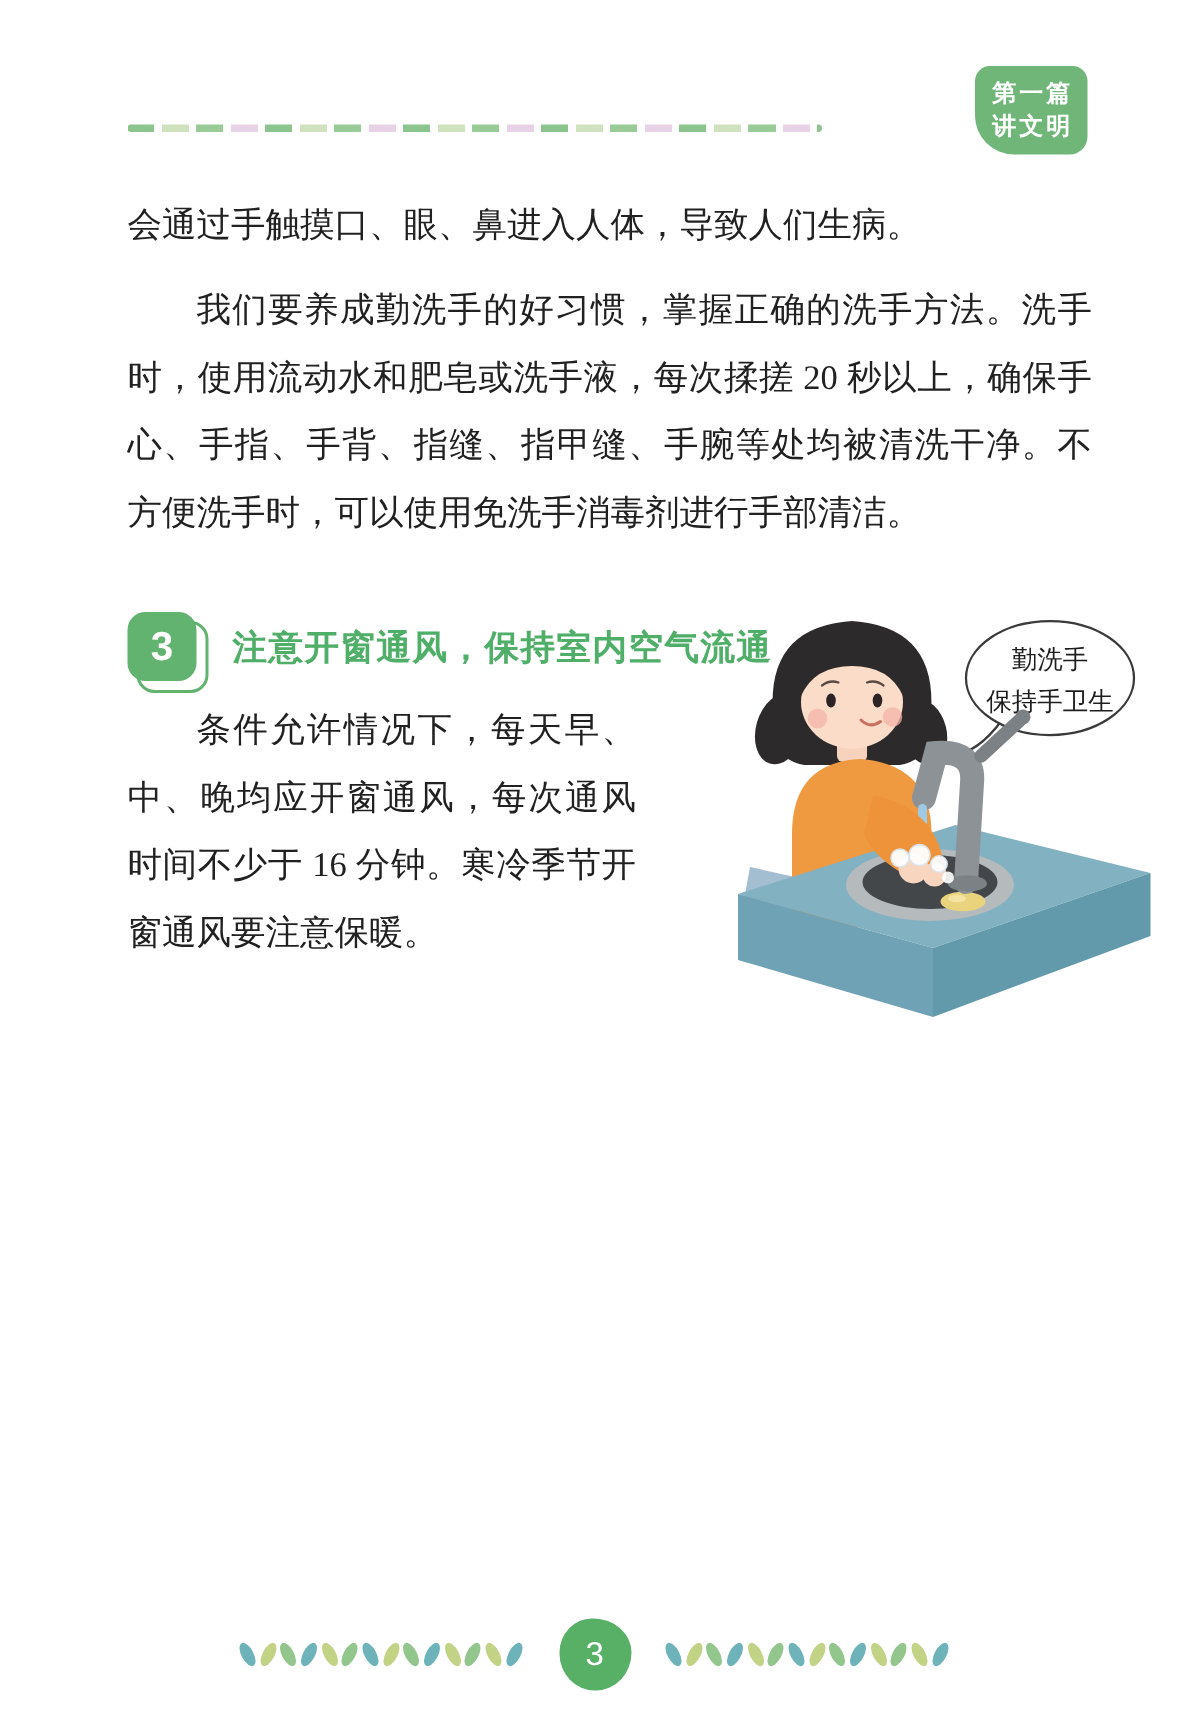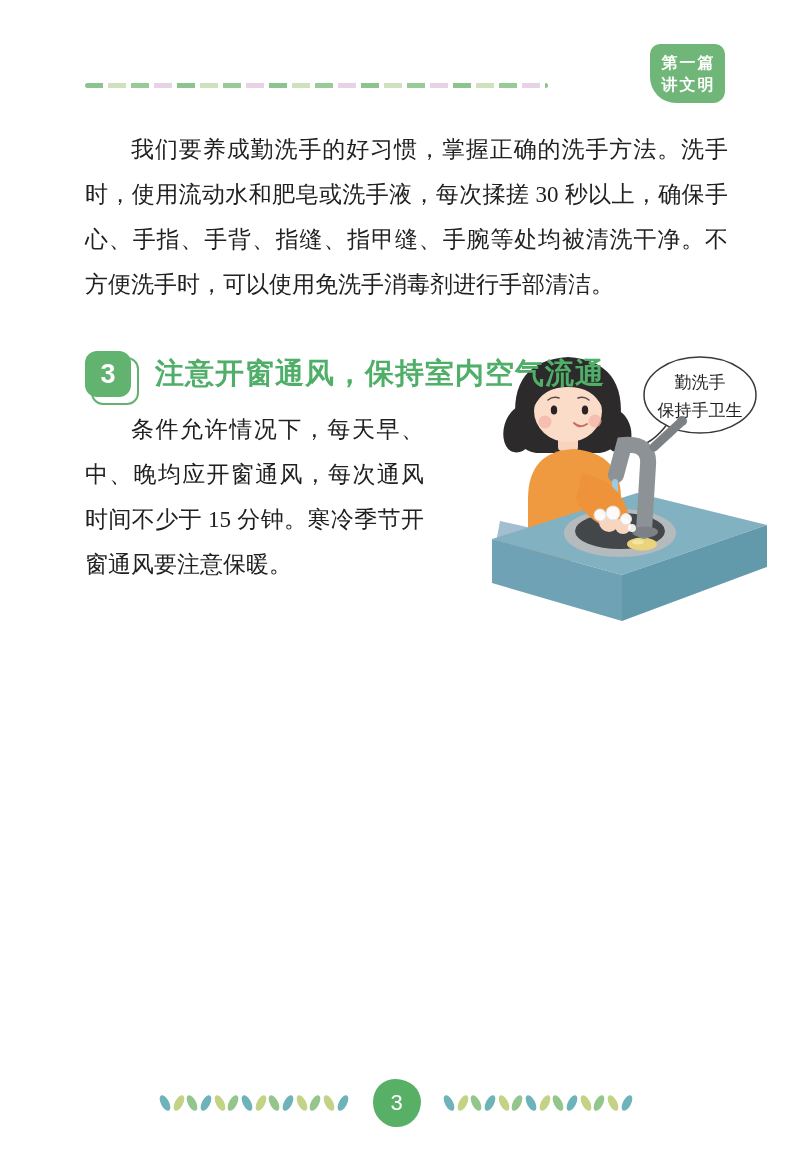--- a/index.html
+++ b/index.html
@@ -45,21 +45,21 @@
   .section-badge::after {
     content:""; position:absolute; left:6px; top:6px; width:44px; height:44px;
     border:2px solid #63b370; border-radius:12px; z-index:0;
   }
   .section-badge span {
     position:relative; z-index:1; color:#ffffff; font-family:"Liberation Sans",sans-serif;
     font-weight:bold; font-size:27px;
   }
   .section-title {
     margin-left:24px; color:#4fae68; font-family:"Liberation Sans",sans-serif;
-    font-weight:bold; font-size:29px; letter-spacing:1px; white-space:nowrap;
+    font-weight:bold; font-size:23px; letter-spacing:1px; white-space:nowrap;
   }
   
   .footer {
     position:absolute; left:0; top:1064px; width:793px;
     display:flex; align-items:center; justify-content:center; gap:22px;
   }
   .page-circle {
     width:48px; height:48px; background:#57b066;
     border-radius:46% 54% 50% 50% / 48% 48% 54% 52%;
     display:flex; align-items:center; justify-content:center;
@@ -75,22 +75,23 @@
 
   <div class="top-dash"></div>
 
   <div class="corner-badge">
     <span>第一篇</span>
     <span>讲文明</span>
   </div>
 
   <div class="content">
 
+    <p class="body-text no-indent p1">会通过手触摸口、眼、鼻进入人体，导致人们生病。</p>
 
-    <p class="body-text p2">我们要养成勤洗手的好习惯，掌握正确的洗手方法。洗手时，使用流动水和肥皂或洗手液，每次揉搓 30 秒以上，确保手心、手指、手背、指缝、指甲缝、手腕等处均被清洗干净。不方便洗手时，可以使用免洗手消毒剂进行手部清洁。</p>
+    <p class="body-text p2">我们要养成勤洗手的好习惯，掌握正确的洗手方法。洗手时，使用流动水和肥皂或洗手液，每次揉搓 20 秒以上，确保手心、手指、手背、指缝、指甲缝、手腕等处均被清洗干净。不方便洗手时，可以使用免洗手消毒剂进行手部清洁。</p>
 
     <p class="body-text p3">
       <span class="illustration-float">
         <svg viewBox="0 0 290 300" width="290" height="300">
 
           <g>
             <path d="M186,100 Q170,122 152,124 Q172,128 190,112 Z" fill="#ffffff" stroke="#3a3a3a" stroke-width="1.5" stroke-linejoin="round"></path>
             <ellipse cx="218" cy="72" rx="56" ry="38" fill="#ffffff" stroke="#3a3a3a" stroke-width="1.5"></ellipse>
             <text x="218" y="65" text-anchor="middle" font-size="17" fill="#1e1e1e">勤洗手</text>
             <text x="218" y="93" text-anchor="middle" font-size="17" fill="#1e1e1e">保持手卫生</text>
@@ -143,21 +144,21 @@
     </p>
 
     <div class="section-heading">
       <span class="section-badge">
         <span>3</span>
       </span>
       <span class="section-title">注意开窗通风，保持室内空气流通</span>
     </div>
 
 
-    <p class="body-text p5">条件允许情况下，每天早、中、晚均应开窗通风，每次通风时间不少于 15 分钟。寒冷季节开窗通风要注意保暖。</p>
+    <p class="body-text p5">条件允许情况下，每天早、中、晚均应开窗通风，每次通风时间不少于 16 分钟。寒冷季节开窗通风要注意保暖。</p>
 
   </div>
 
   <div class="footer">
     <svg class="leafrow" width="192" height="18" viewBox="0 0 192 18">
       <ellipse cx="6" cy="9" rx="4" ry="8.5" fill="#6db3b9" transform="rotate(-28 6 9)"></ellipse>
       <ellipse cx="20" cy="9" rx="4" ry="8.5" fill="#c3d385" transform="rotate(28 20 9)"></ellipse>
       <ellipse cx="33" cy="9" rx="4" ry="8.5" fill="#92c68c" transform="rotate(-28 33 9)"></ellipse>
       <ellipse cx="47" cy="9" rx="4" ry="8.5" fill="#6db3b9" transform="rotate(28 47 9)"></ellipse>
       <ellipse cx="61" cy="9" rx="4" ry="8.5" fill="#c3d385" transform="rotate(-28 61 9)"></ellipse>

